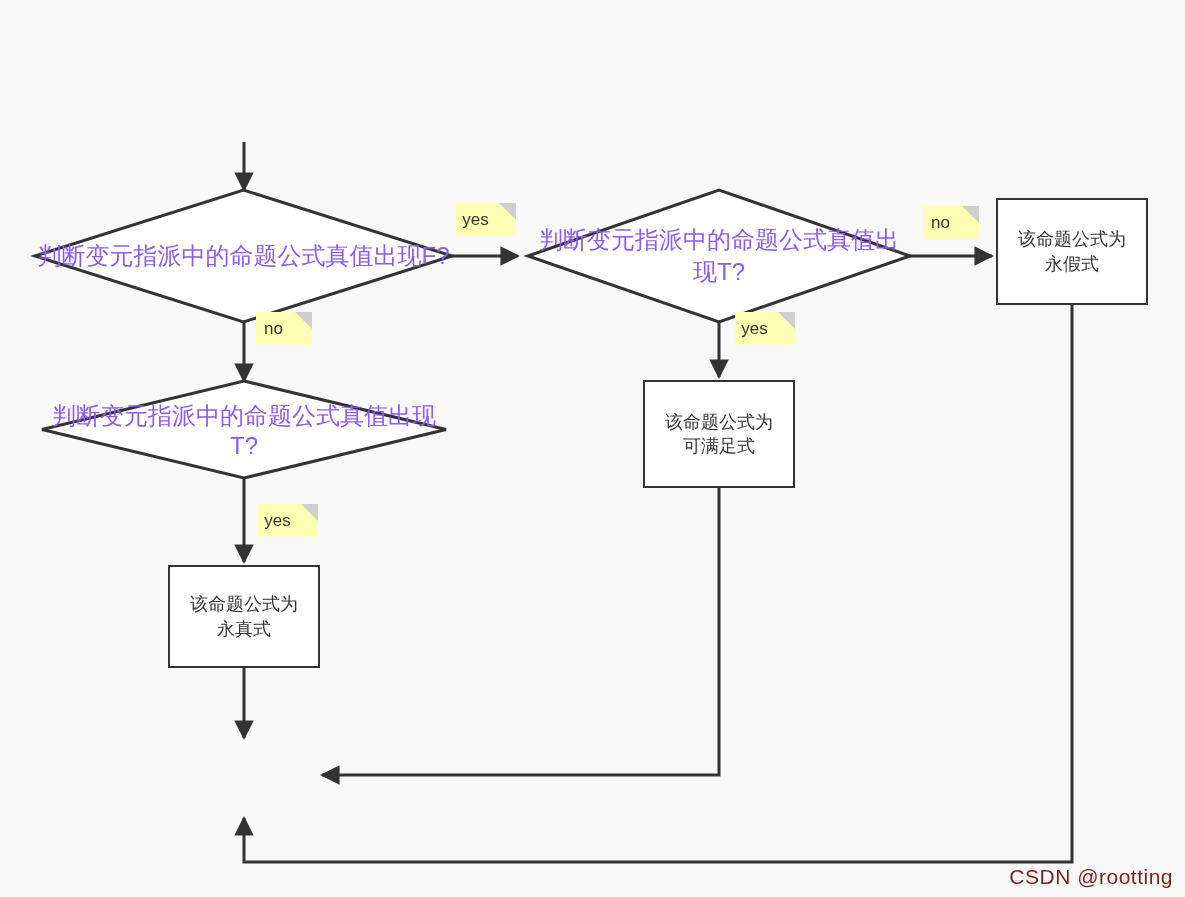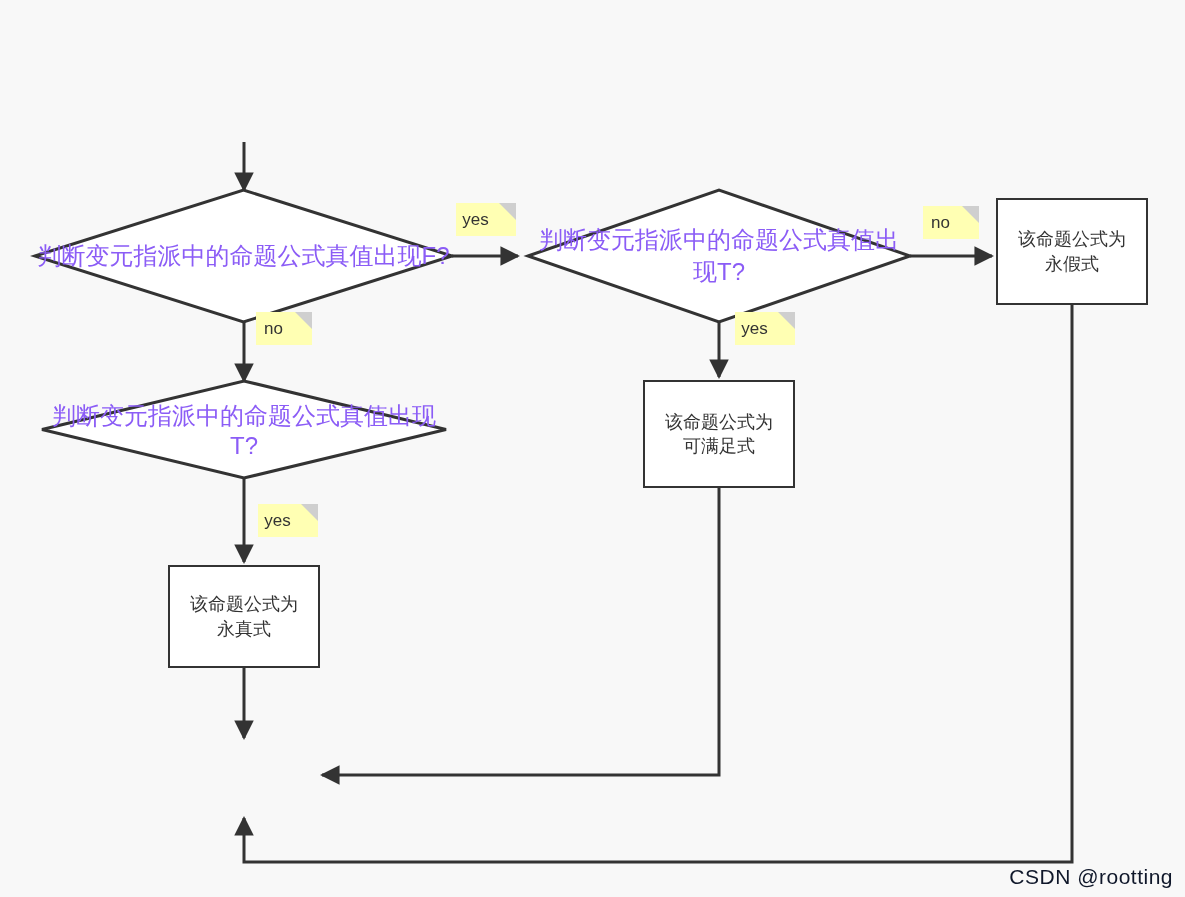--- a/index.html
+++ b/index.html
@@ -87,21 +87,21 @@
     height: 0;
     border-left: 17px solid transparent;
     border-top: 17px solid #cfcfcf;
   }
 
   .watermark {
     position: absolute;
     right: 12px;
     bottom: 8px;
     font-size: 21px;
-    color: #0f172a;
+    color: #7f1d1d;
     letter-spacing: 0.5px;
   }
 </style>
 </head>
 <body>
 
 <div id="canvas">
 
   <svg id="edges" viewBox="0 0 1185 897" xmlns="http://www.w3.org/2000/svg">
     <defs>

